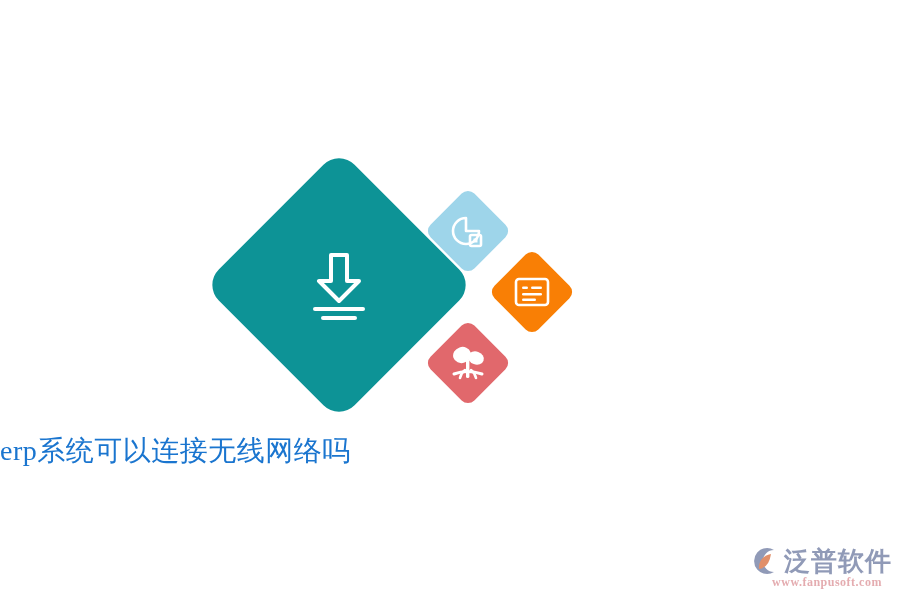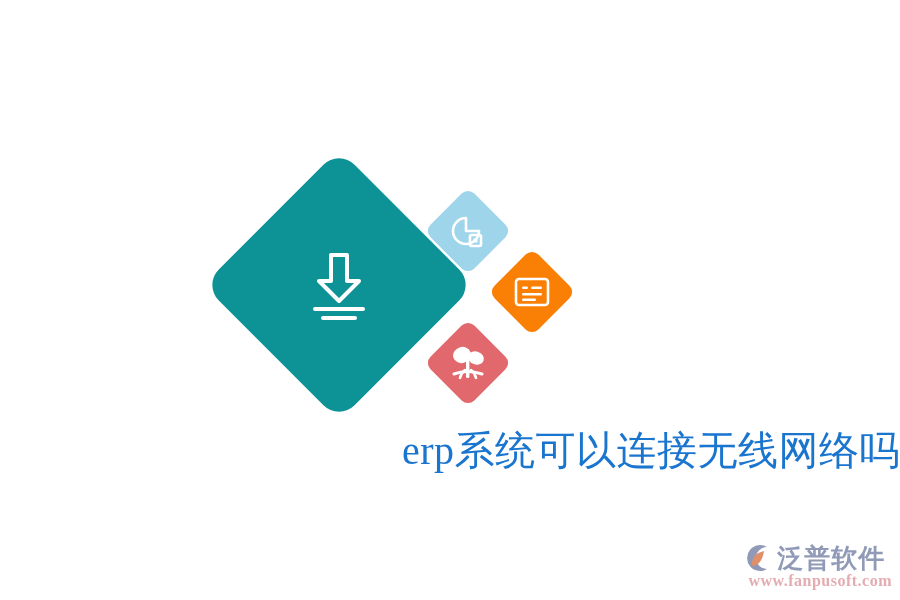--- a/index.html
+++ b/index.html
@@ -86,23 +86,23 @@
     border-radius: 9px;
     z-index: 2;
   }
 
   
   .page-title {
     position: absolute;
     left: 0;
     top: 428px;
     width: 900px;
-    text-align: right;
+    text-align: left;
     font-family: "Liberation Serif", "DejaVu Serif", serif;
-    font-size: 40px;
+    font-size: 28px;
     line-height: 46px;
     color: #1a75cf;
     letter-spacing: 0.5px;
     white-space: nowrap;
   }
 
   
   .watermark {
     position: absolute;
     right: 8px;
@@ -125,21 +125,21 @@
   .watermark-name {
     font-family: "Liberation Sans", sans-serif;
     font-size: 26px;
     font-weight: bold;
     color: #8b95b4;
     letter-spacing: 1px;
     line-height: 30px;
   }
   .watermark-url {
     font-family: "Liberation Serif", "DejaVu Serif", serif;
-    font-size: 16px;
+    font-size: 12px;
     font-weight: bold;
     color: #e3a8ac;
     letter-spacing: 0.5px;
     margin-top: -2px;
     margin-left: 14px;
   }
 </style>
 </head>
 <body>
 

